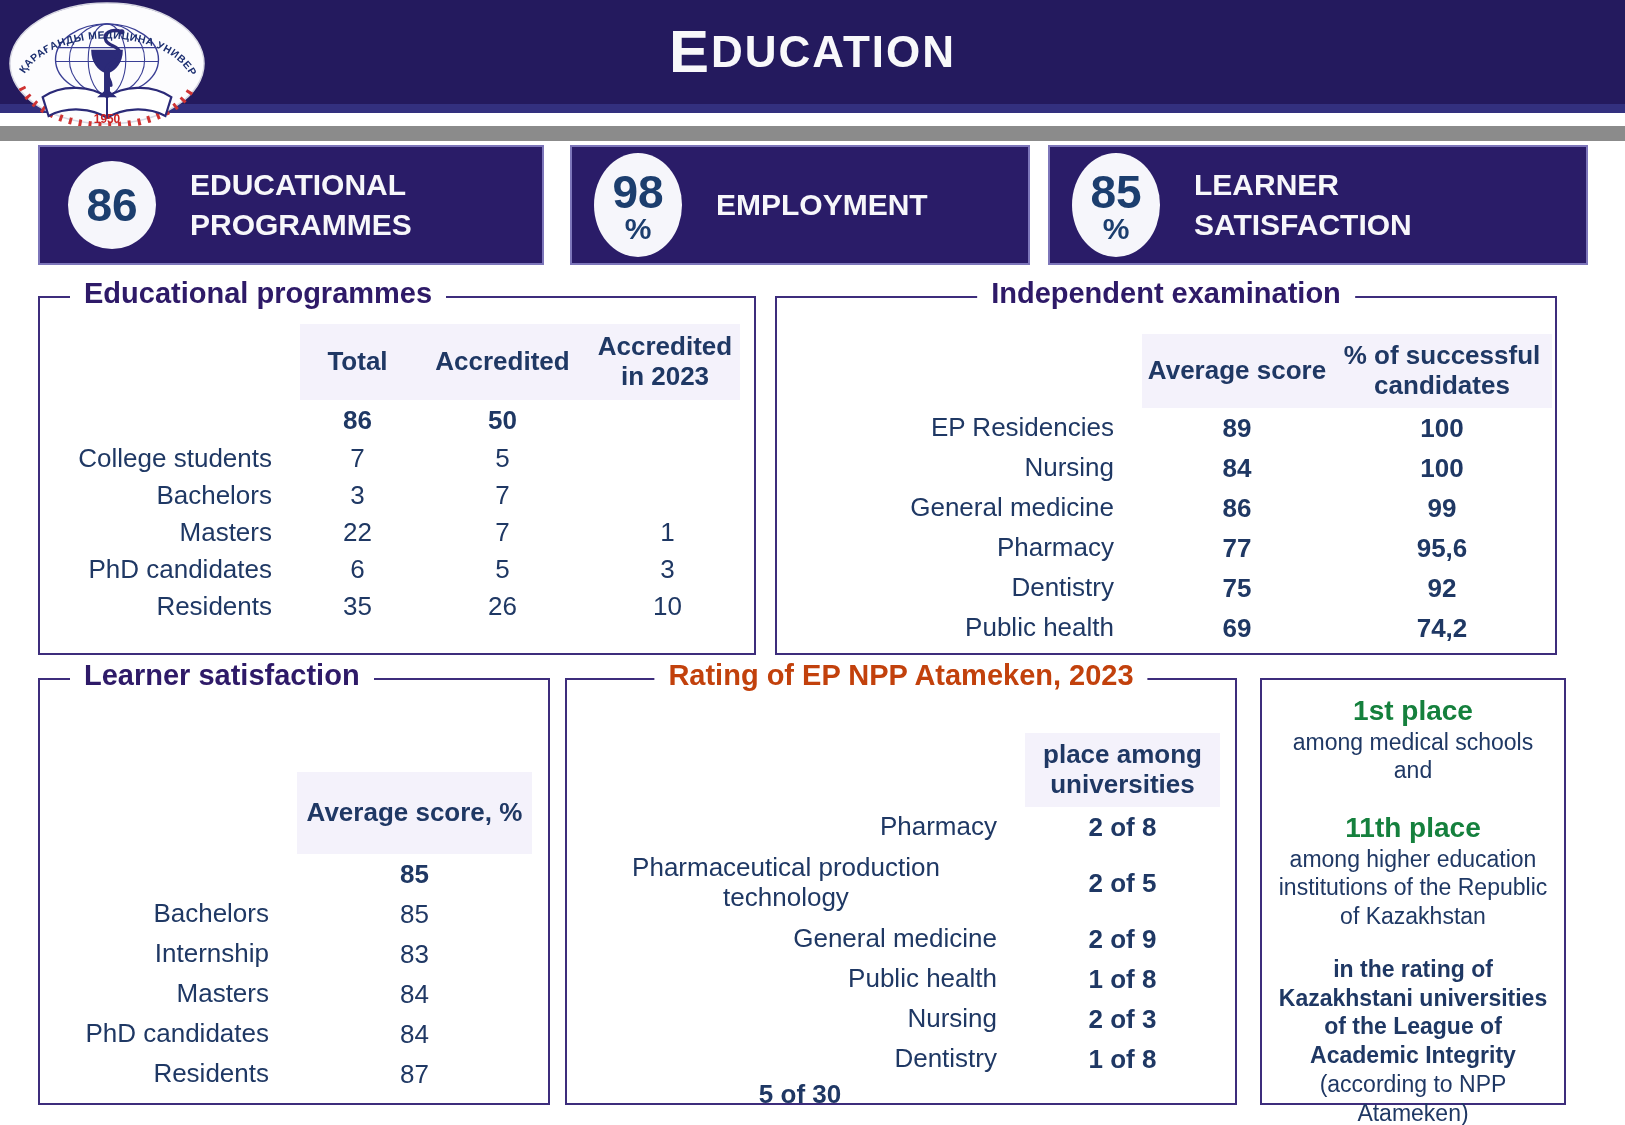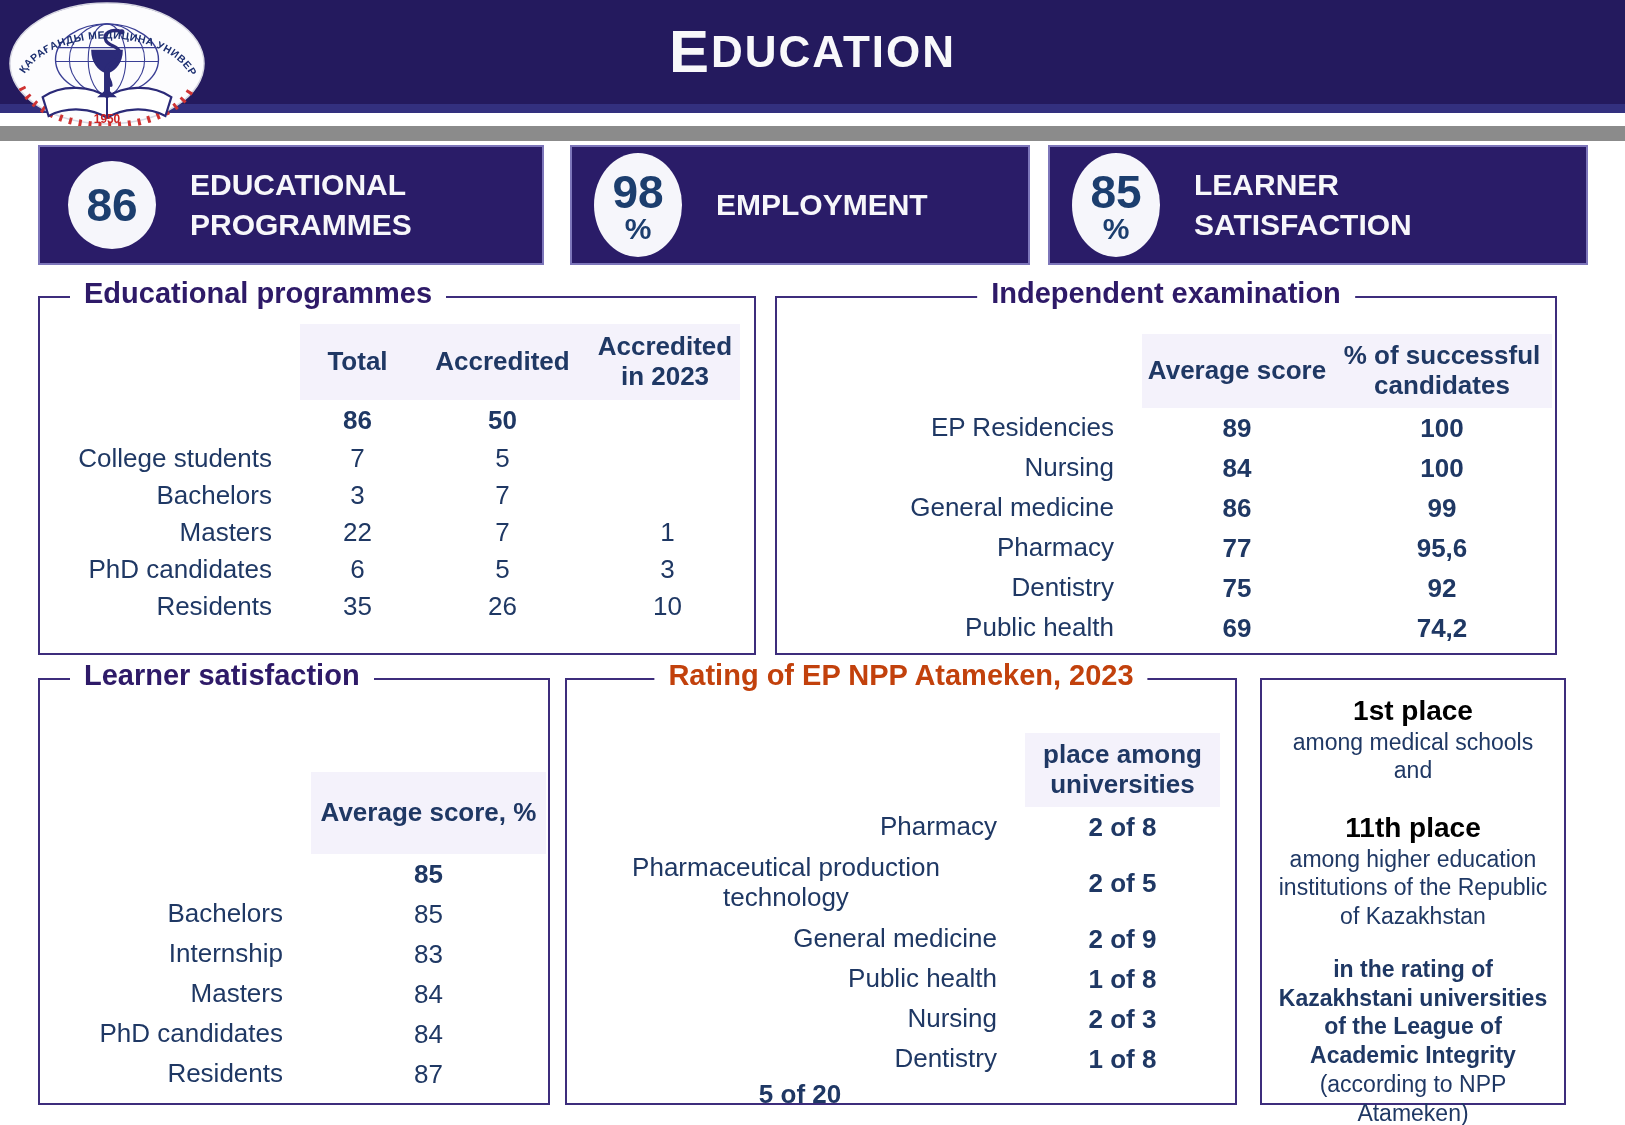--- a/index.html
+++ b/index.html
@@ -52,21 +52,21 @@
   .td{display:flex;align-items:center;justify-content:center;text-align:center;}
   .rowlabel{display:flex;align-items:center;justify-content:flex-end;text-align:center;padding-right:28px;box-sizing:border-box;line-height:1.15;}
   .bold{font-weight:bold;}
   
   .places{
     position:absolute;left:1260px;top:678px;width:306px;height:427px;
     border:2px solid #3d2d7c;box-sizing:border-box;padding:14px 10px;
     display:flex;flex-direction:column;align-items:center;text-align:center;
     font-size:23px;line-height:1.25;color:#1f3864;
   }
-  .place-head{color:#000000;font-weight:bold;font-size:28px;line-height:1.2;}
+  .place-head{color:#15803d;font-weight:bold;font-size:28px;line-height:1.2;}
   .spacer-sm{height:26px;flex:none;}
   .spacer-xs{height:24px;flex:none;}
 </style>
 </head>
 <body>
 
 <div class="slide">
 
   <div class="header">
     <div class="header-title">
@@ -188,21 +188,21 @@
       <div class="td bold">92</div>
 
       <div class="rowlabel" style="height:40px;">Public health</div>
       <div class="td bold">69</div>
       <div class="td bold">74,2</div>
     </div>
   </div>
 
   <div class="panel" style="left:38px;top:678px;width:512px;height:427px;">
     <div class="legend purple left">Learner satisfaction</div>
-    <div class="tbl" style="left:16px;top:92px;grid-template-columns:255px 235px;">
+    <div class="tbl" style="left:2px;top:92px;grid-template-columns:255px 235px;">
       <div class="rowlabel" style="height:82px;"></div>
       <div class="th" style="height:82px;">Average score, %</div>
 
       <div class="rowlabel" style="height:40px;"></div>
       <div class="td bold">85</div>
 
       <div class="rowlabel" style="height:40px;">Bachelors</div>
       <div class="td">85</div>
 
       <div class="rowlabel" style="height:40px;">Internship</div>
@@ -236,21 +236,21 @@
 
       <div class="rowlabel" style="min-height:40px;">Public health</div>
       <div class="td bold">1 of 8</div>
 
       <div class="rowlabel" style="min-height:40px;">Nursing</div>
       <div class="td bold">2 of 3</div>
 
       <div class="rowlabel" style="min-height:40px;">Dentistry</div>
       <div class="td bold">1 of 8</div>
 
-      <div class="td bold">5 of 20</div>
+      <div class="td bold">5 of 30</div>
     </div>
   </div>
 
   <div class="places">
     <div class="place-head">1st place</div>
     <div>among medical schools</div>
     <div>and</div>
     <div class="spacer-sm"></div>
     <div class="place-head">11th place</div>
     <div>among higher education institutions of the Republic of Kazakhstan</div>

